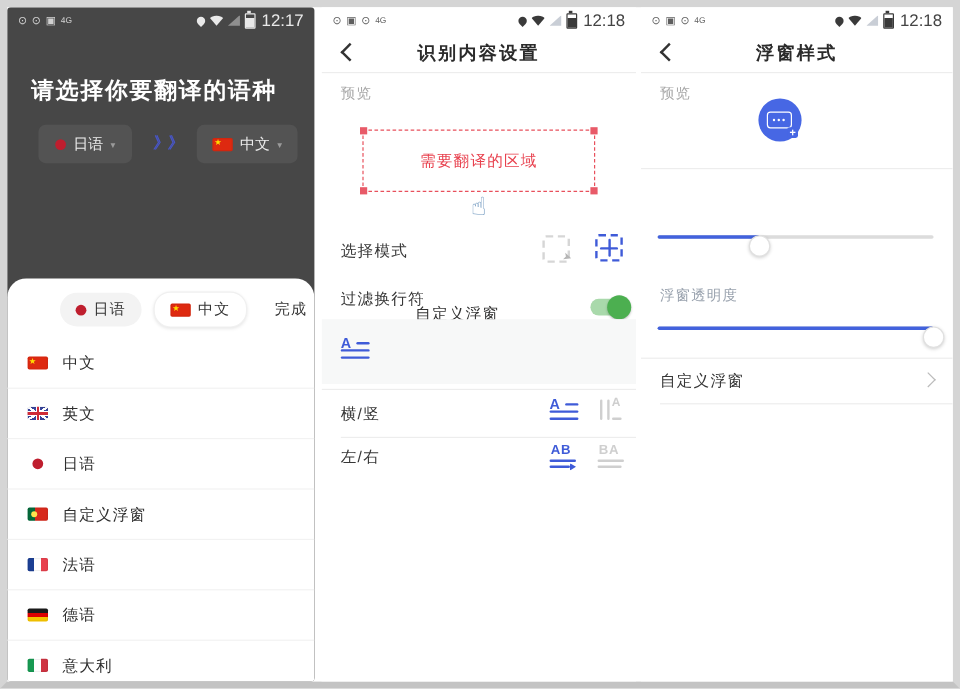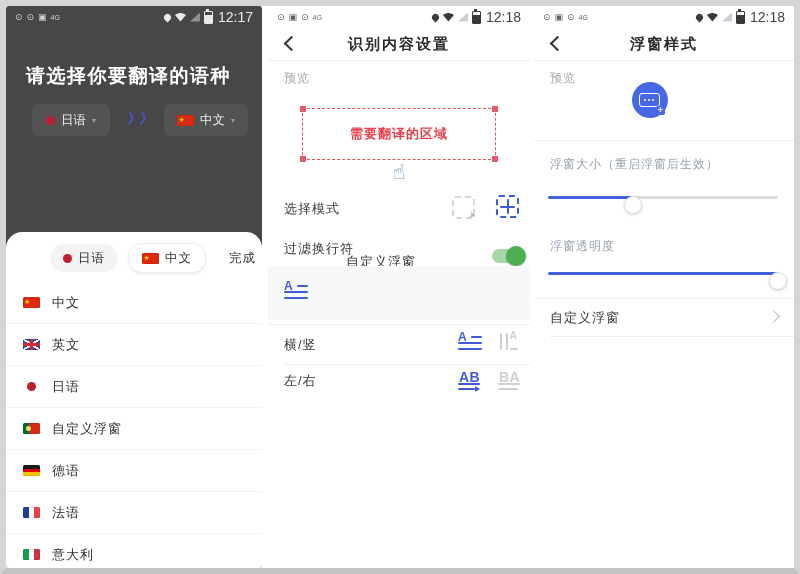--- a/index.html
+++ b/index.html
@@ -77,21 +77,21 @@
   .tabpill.alt{background:#fff;border:1px solid #f0f0f0;box-shadow:0 1px 3px rgba(0,0,0,.10);}
   .donebtn{margin-left:auto;font-size:12.5px;color:#333;cursor:pointer;letter-spacing:1px;}
   .langlist{position:absolute;top:50px;left:0;right:0;}
   .lrow{height:41px;display:flex;align-items:center;gap:12px;padding:0 16px;border-bottom:1px solid #f2f2f2;
         font-size:13px;color:#2f2f2f;cursor:pointer;letter-spacing:1px;}
   .lrow:last-child{border-bottom:none;}
 
   
   .region{position:absolute;left:34px;top:102px;width:192px;height:50px;border:1px dashed #e8505c;
           display:flex;align-items:center;justify-content:center;}
-  .regiontext{color:#e8414e;font-size:13px;font-weight:700;letter-spacing:1px;}
+  .regiontext{color:#e8414e;font-size:13px;font-weight:400;letter-spacing:1px;}
   .rh{position:absolute;width:6px;height:6px;background:#e85a68;}
   .rh.tl{left:-3px;top:-3px;} .rh.tr{right:-3px;top:-3px;}
   .rh.bl{left:-3px;bottom:-3px;} .rh.br{right:-3px;bottom:-3px;}
   .hand{position:absolute;left:0;right:0;top:154px;text-align:center;font-size:21px;color:#6c95bd;}
 
   .ic-selcur{position:absolute;width:19px;height:19px;border:2px dashed #d6d6d6;border-radius:3px;cursor:pointer;}
   .ic-selcur .cur{position:absolute;right:-4px;bottom:-3px;font-size:9px;color:#b5b5b5;transform:rotate(18deg);}
   .ic-selmove{position:absolute;width:19px;height:19px;border:2px dashed #3f5bd8;border-radius:3px;cursor:pointer;}
   .ic-selmove i{position:absolute;background:#3f5bd8;border-radius:1px;}
   .ic-selmove .h{left:2px;right:2px;top:8.5px;height:2px;}
@@ -113,21 +113,21 @@
 
   .ic-vlines{position:absolute;width:20px;height:20px;color:#cfcfcf;cursor:pointer;}
   .ic-vlines i{position:absolute;background:currentColor;border-radius:1px;}
   .ic-vlines .v1{left:2px;top:0;bottom:3px;width:2px;}
   .ic-vlines .v2{left:8px;top:0;bottom:3px;width:2px;}
   .ic-vlines .A{position:absolute;right:1px;top:-3px;font-size:10px;font-weight:700;}
   .ic-vlines .u{right:0;bottom:3px;width:8px;height:2px;}
 
   .ic-abar{position:absolute;width:22px;height:20px;color:#3f5bd8;cursor:pointer;}
   .ic-abar.gray{color:#cfcfcf;}
-  .ic-abar .txt{position:absolute;left:1px;top:-3px;font-size:14px;font-weight:700;letter-spacing:.5px;}
+  .ic-abar .txt{position:absolute;left:1px;top:-3px;font-size:11px;font-weight:700;letter-spacing:.5px;}
   .ic-abar i{position:absolute;height:2px;background:currentColor;border-radius:1px;}
   .ic-abar .b1{left:0;right:0;top:11px;}
   .ic-abar .b2{left:0;right:5px;top:16px;}
   .ic-abar .ah{position:absolute;right:0;top:13.5px;width:0;height:0;border-left:5px solid currentColor;
                border-top:3.5px solid transparent;border-bottom:3.5px solid transparent;background:none;}
   .ic-abar.noarrow .b2{right:2px;}
 
   
   .fab{position:absolute;left:98px;top:76px;width:36px;height:36px;border-radius:50%;background:#4767e4;cursor:pointer;}
   .fab .rect{position:absolute;left:7px;top:11px;width:19px;height:12px;border:1.6px solid #fff;border-radius:3px;}
@@ -211,29 +211,29 @@
           <span>日语</span>
         </div>
         <div class="lrow">
           <span class="flagwrap">
               <span class="fl fl-pt"></span>
             </span>
           <span>自定义浮窗</span>
         </div>
         <div class="lrow">
           <span class="flagwrap">
+              <span class="fl fl-fr"></span>
+            </span>
+          <span>法语</span>
+        </div>
+        <div class="lrow">
+          <span class="flagwrap">
               <span class="fl fl-de"></span>
             </span>
           <span>德语</span>
-        </div>
-        <div class="lrow">
-          <span class="flagwrap">
-              <span class="fl fl-fr"></span>
-            </span>
-          <span>法语</span>
         </div>
         <div class="lrow">
           <span class="flagwrap">
               <span class="fl fl-it"></span>
             </span>
           <span>意大利</span>
         </div>
       </div>
     </div>
   </div>
@@ -348,21 +348,20 @@
     <div class="sectionlabel" style="left:16px;top:64px">预览</div>
 
     <div class="fab">
       <span class="rect">
           <span class="dots"></span>
         </span>
       <span class="plus">+</span>
     </div>
 
     <div class="hdiv" style="top:134px"></div>
-    <div class="sectionlabel" style="left:16px;top:150px;color:#98a1ad">浮窗大小（重启浮窗后生效）</div>
     <div class="slider" style="top:182px">
       <span class="track"></span>
       <span class="fill" style="width: 37%;">
         <span class="thumb"></span>
       </span>
     </div>
 
     <div class="sectionlabel" style="left:16px;top:232px;color:#98a1ad">浮窗透明度</div>
     <div class="slider" style="top:258px">
       <span class="track"></span>

